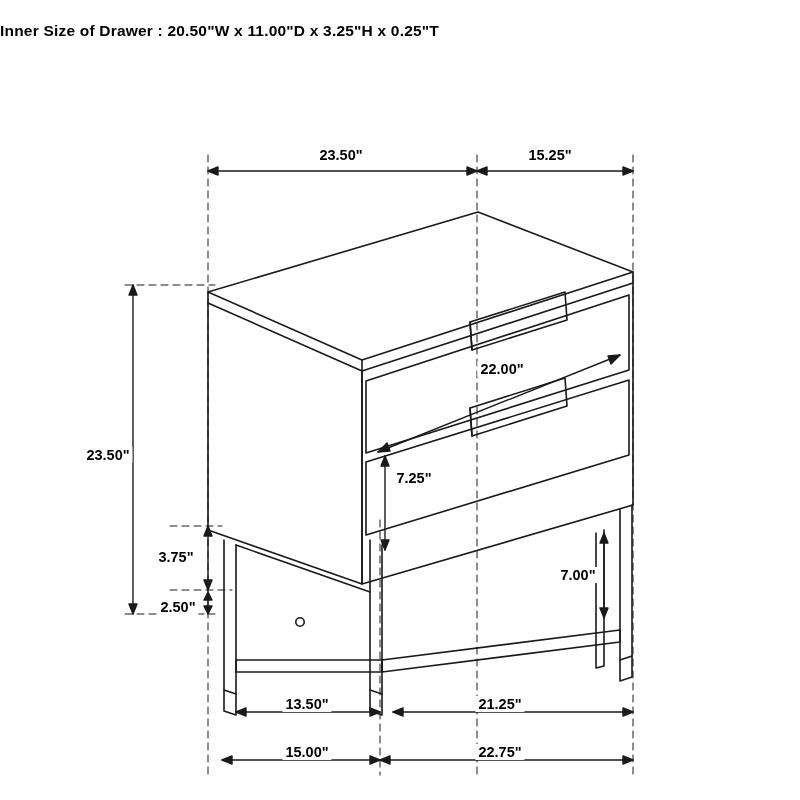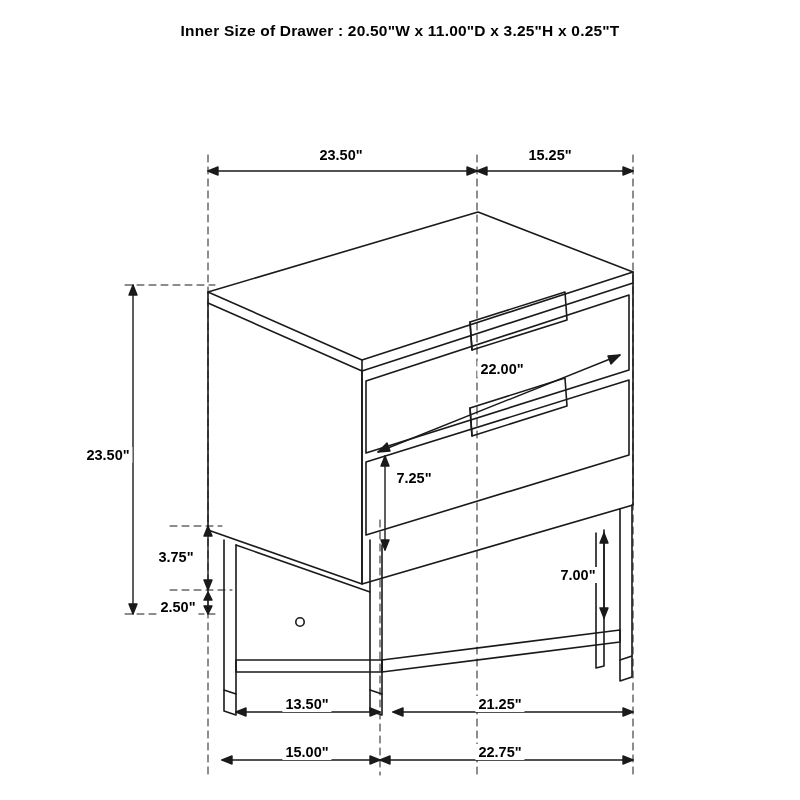--- a/index.html
+++ b/index.html
@@ -18,21 +18,21 @@
   #stage {
     position: relative;
     width: 800px;
     height: 800px;
   }
   #title {
     position: absolute;
     top: 22px;
     left: 0;
     width: 800px;
-    text-align: center;
+    text-align: left;
     font-size: 15.5px;
     font-weight: bold;
     letter-spacing: 0.2px;
     color: #000;
   }
   svg#drawing {
     position: absolute;
     top: 0;
     left: 0;
     width: 800px;

